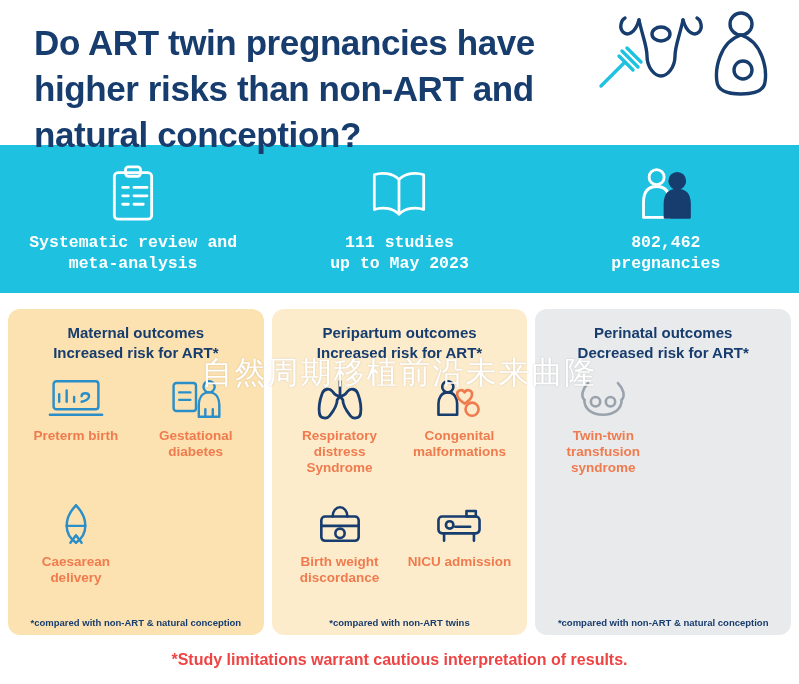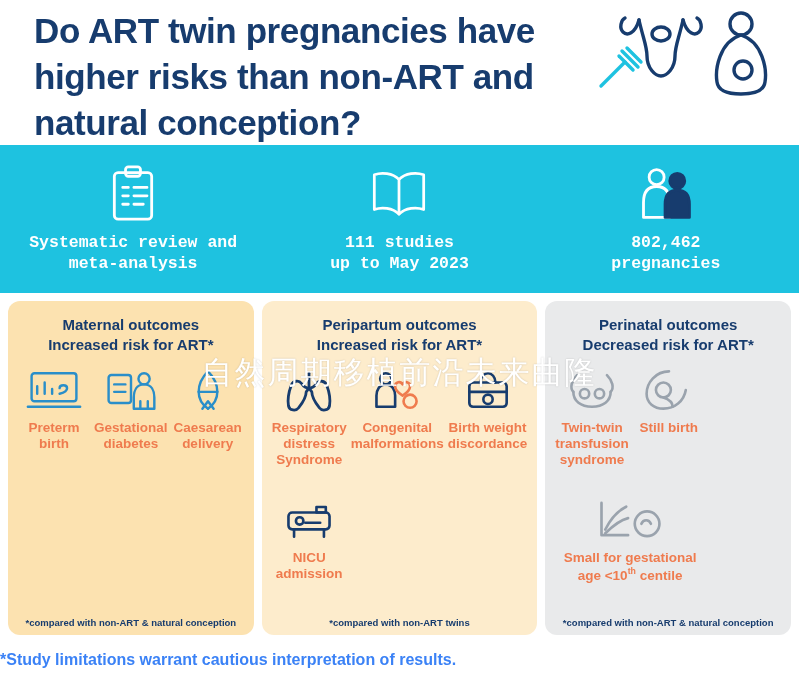--- a/index.html
+++ b/index.html
@@ -13,21 +13,21 @@
     font-family: "Liberation Sans", sans-serif;
     overflow: hidden;
     position: relative;
   }
 
   
   .header {
     position: relative;
     height: 145px;
     background: #ffffff;
-    padding: 8px 0 0 34px;
+    padding: 20px 0 0 34px;
     box-sizing: border-box;
   }
   .headline {
     color: #173c6e;
     font-size: 35px;
     line-height: 1.32;
     font-weight: bold;
     letter-spacing: -0.4px;
     max-width: 560px;
   }
@@ -65,21 +65,21 @@
     font-size: 16.5px;
     font-weight: bold;
     line-height: 1.25;
     white-space: pre-line;
   }
 
   
   .columns {
     display: flex;
     gap: 8px;
-    padding: 8px 8px 0 8px;
+    padding: 16px 8px 0 8px;
     box-sizing: border-box;
     height: 342px;
   }
   .col {
     flex: 1;
     border-radius: 12px;
     position: relative;
     box-sizing: border-box;
     padding: 14px 8px 0 8px;
     display: flex;
@@ -94,21 +94,21 @@
     font-size: 15px;
     font-weight: bold;
     color: #173c6e;
     line-height: 1.3;
     white-space: pre-line;
     margin-bottom: 4px;
   }
   .grid {
     flex: 1;
     display: grid;
-    grid-template-columns: 1fr 1fr 1fr;
+    grid-template-columns: 1fr 1fr;
     grid-template-rows: 1fr 1fr;
     align-content: start;
   }
   .cell {
     display: flex;
     flex-direction: column;
     align-items: center;
     justify-content: flex-start;
     padding: 6px 2px 0 2px;
     box-sizing: border-box;
@@ -133,24 +133,24 @@
   .col-note {
     text-align: center;
     font-size: 9.5px;
     font-weight: bold;
     color: #173c6e;
     padding-bottom: 7px;
   }
 
   
   .footnote {
-    text-align: left;
+    text-align: center;
     font-size: 16px;
     font-weight: bold;
-    color: #3b82f6;
+    color: #ef4444;
     padding-top: 16px;
   }
 
   
   .watermark {
     position: absolute;
     left: 0;
     top: 352px;
     width: 799px;
     text-align: center;
@@ -347,43 +347,20 @@
             <path d="M46 8 c6 6 8 14 4 18"></path>
             <path d="M10 26 c0 10 8 16 20 16 s20-6 20-16"></path>
             <circle cx="22" cy="28" r="5"></circle>
             <circle cx="38" cy="28" r="5"></circle>
           </svg>
         </div>
         <div class="cell-label">Twin-twin
 transfusion
 syndrome</div>
       </div>
-      <div class="cell">
-        <div class="cell-icon">
-          <svg viewBox="0 0 60 48" width="56" height="46" fill="none" stroke="#9aa3ad" stroke-width="2.8" stroke-linecap="round" stroke-linejoin="round">
-            <path d="M30 4 C16 4 6 16 6 28 c0 10 8 16 18 16 c12 0 22-8 24-20"></path>
-            <circle cx="24" cy="24" r="8"></circle>
-            <path d="M24 32 c6 2 10 6 10 10"></path>
-          </svg>
-        </div>
-        <div class="cell-label">Still birth</div>
-      </div>
-      <div class="cell" style="grid-column: 1 / span 2;">
-        <div class="cell-icon">
-          <svg viewBox="0 0 80 48" width="76" height="46" fill="none" stroke="#9aa3ad" stroke-width="2.8" stroke-linecap="round" stroke-linejoin="round">
-            <path d="M10 6 v34 h28"></path>
-            <path d="M14 34 c6-12 14-20 22-24"></path>
-            <path d="M14 38 c8-8 16-14 24-16"></path>
-            <circle cx="58" cy="28" r="13"></circle>
-            <path d="M52 28 c2-5 8-5 10 0"></path>
-          </svg>
-        </div>
-        <div class="cell-label"><span>Small for gestational
-age &lt;10</span><sup>th</sup><span> centile</span></div>
-      </div>
     </div>
     <div class="col-note">*compared with non-ART &amp; natural conception</div>
   </div>
 
 </div>
 
 <div class="footnote">*Study limitations warrant cautious interpretation of results.</div>
 
 <div class="watermark">自然周期移植前沿未来曲隆</div>
 

